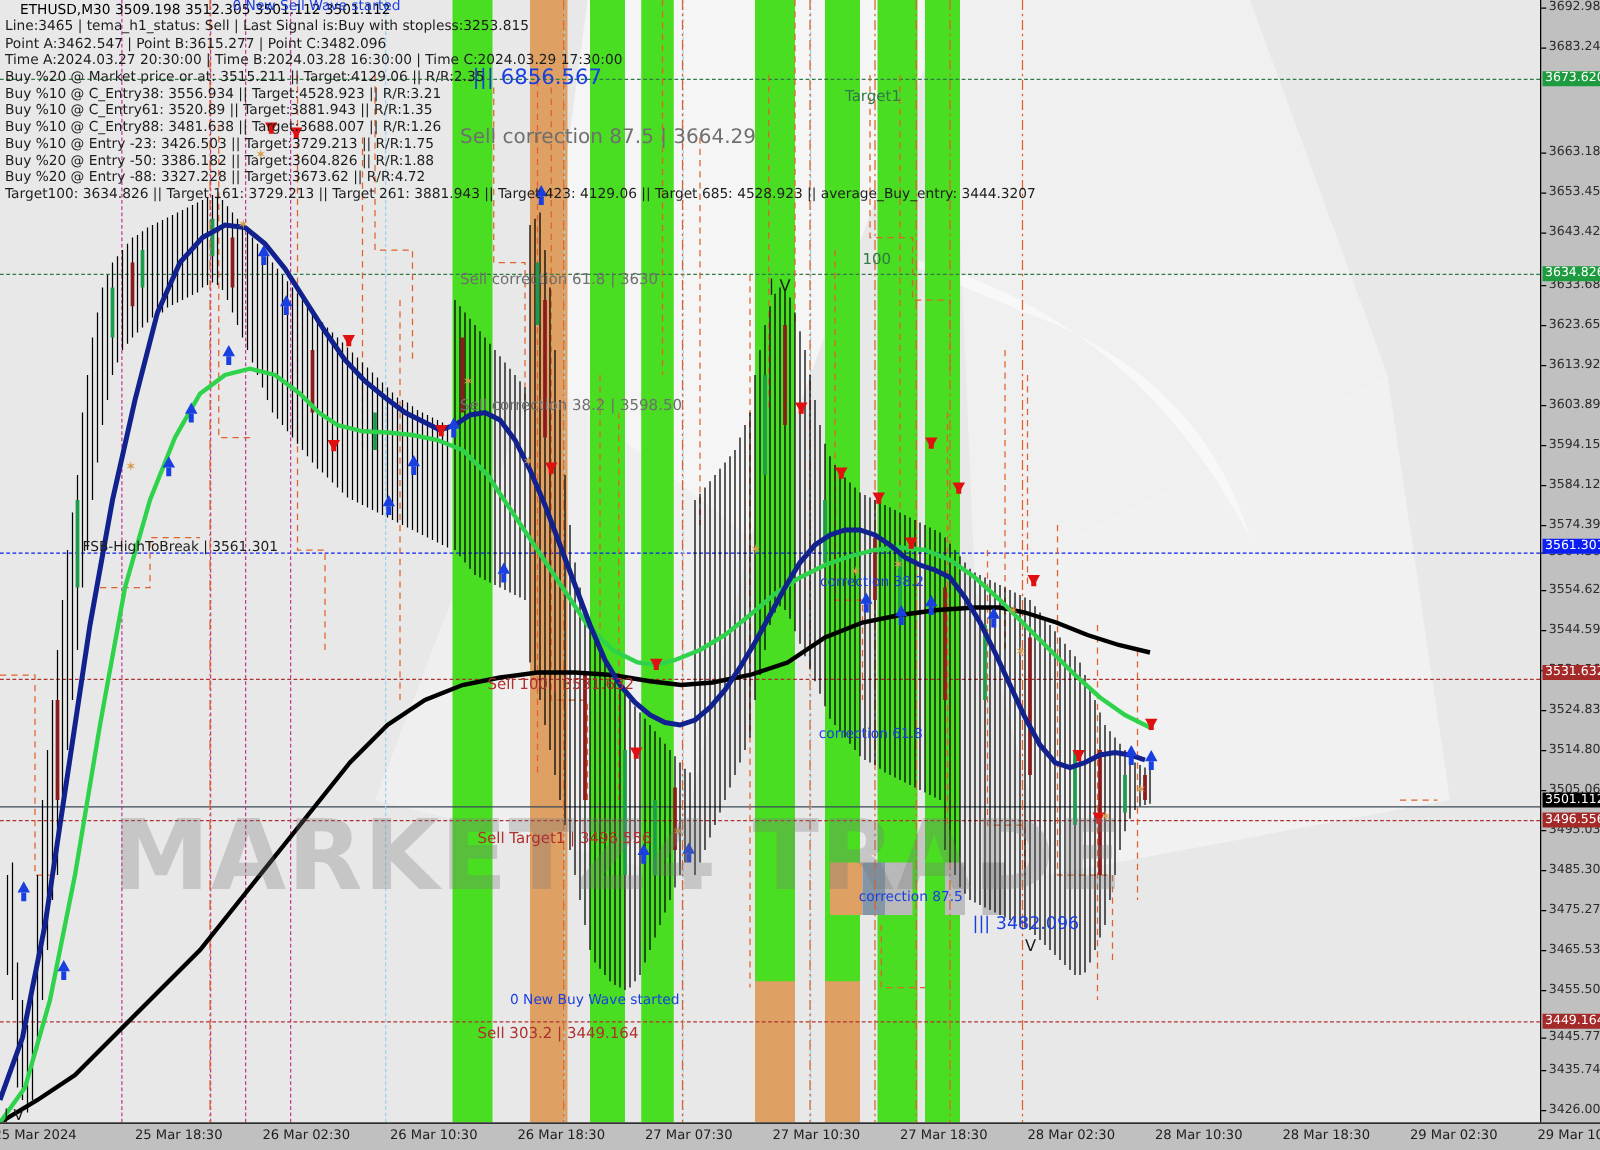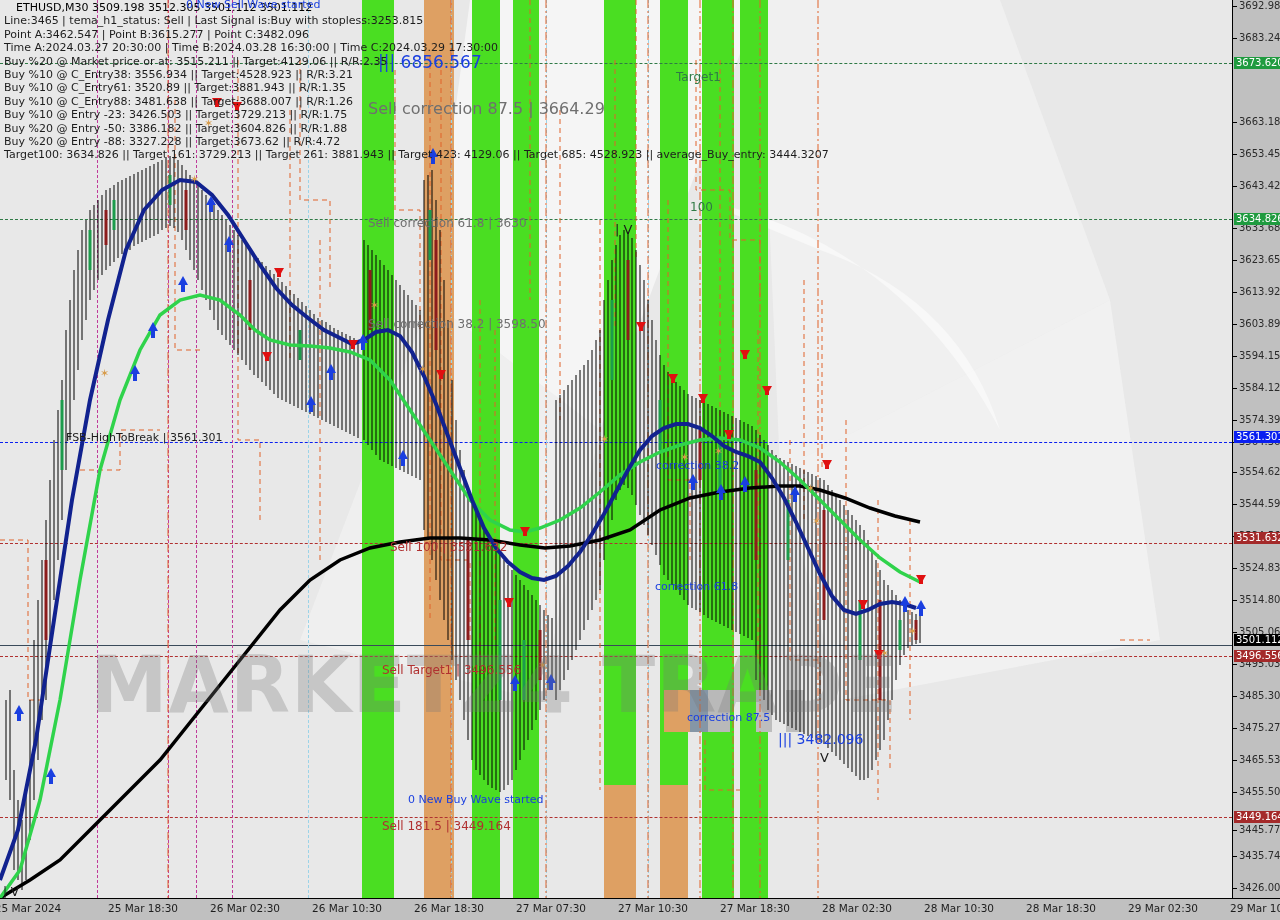--- a/index.html
+++ b/index.html
@@ -291,21 +291,21 @@
           <div class="lbl" style="left: 368px; top: 317px; color: rgb(111, 111, 111); font-size: 12px;">Sell correction 38.2 | 3598.50</div>
           <div class="lbl" style="left: 66px; top: 431px; color: rgb(29, 29, 29); font-size: 11px;">FSB-HighToBreak | 3561.301</div>
           <div class="lbl" style="left: 656px; top: 459px; color: rgb(26, 63, 224); font-size: 11px;">correction 38.2</div>
           <div class="lbl" style="left: 390px; top: 540px; color: rgb(176, 48, 48); font-size: 12px;">Sell 100 | 3531.632</div>
           <div class="lbl" style="left: 655px; top: 580px; color: rgb(26, 63, 224); font-size: 11px;">correction 61.8</div>
           <div class="lbl" style="left: 382px; top: 663px; color: rgb(176, 48, 48); font-size: 12px;">Sell Target1 | 3496.556</div>
           <div class="lbl" style="left: 655px; top: 711px; color: rgb(26, 63, 224); font-size: 11px; margin-left: 32px;">correction 87.5</div>
           <div class="lbl" style="left: 778px; top: 731px; color: rgb(26, 63, 224); font-size: 14px;">||| 3482.096</div>
           <div class="lbl" style="left: 820px; top: 750px; color: rgb(26, 26, 26); font-size: 13px;">V</div>
           <div class="lbl" style="left: 408px; top: 793px; color: rgb(26, 63, 224); font-size: 11px;">0 New Buy Wave started</div>
-          <div class="lbl" style="left: 382px; top: 819px; color: rgb(176, 48, 48); font-size: 12px;">Sell 181.5 | 3449.164</div>
+          <div class="lbl" style="left: 382px; top: 819px; color: rgb(176, 48, 48); font-size: 12px;">Sell 303.2 | 3449.164</div>
           <div class="lbl" style="left: 3px; top: 885px; color: rgb(26, 26, 26); font-size: 12px;">| V</div>
         </div>
 
       <div id="hdr">
         <div class="row" id="hdrtitle">ETHUSD,M30  3509.198 3512.305 3501.112 3501.112</div>
       <div class="row">Line:3465 | tema_h1_status: Sell | Last Signal is:Buy with stopless:3253.815</div>
           <div class="row">Point A:3462.547 | Point B:3615.277 | Point C:3482.096</div>
           <div class="row">Time A:2024.03.27 20:30:00 | Time B:2024.03.28 16:30:00 | Time C:2024.03.29 17:30:00</div>
           <div class="row">Buy %20 @ Market price or at: 3515.211 || Target:4129.06 || R/R:2.35</div>
           <div class="row">Buy %10 @ C_Entry38: 3556.934 || Target:4528.923 || R/R:3.21</div>

